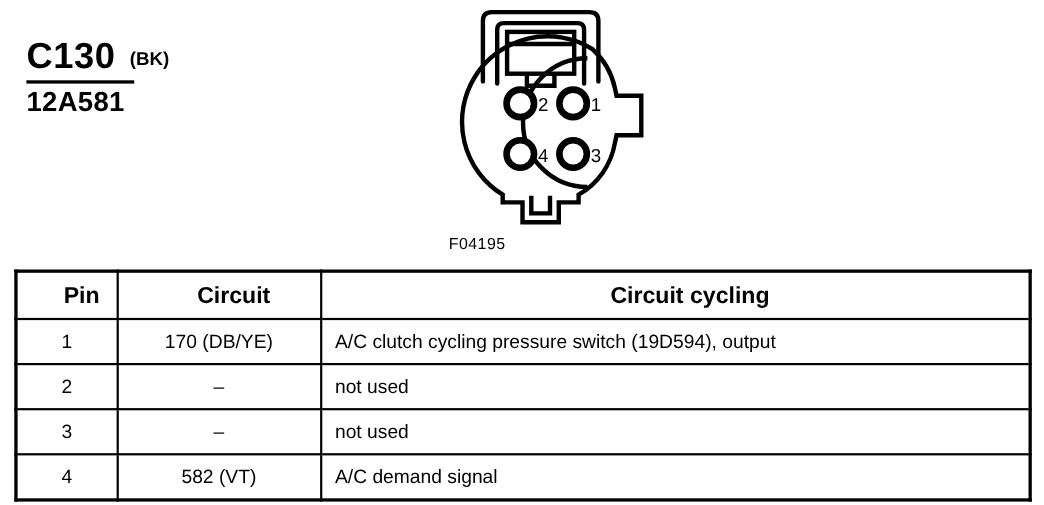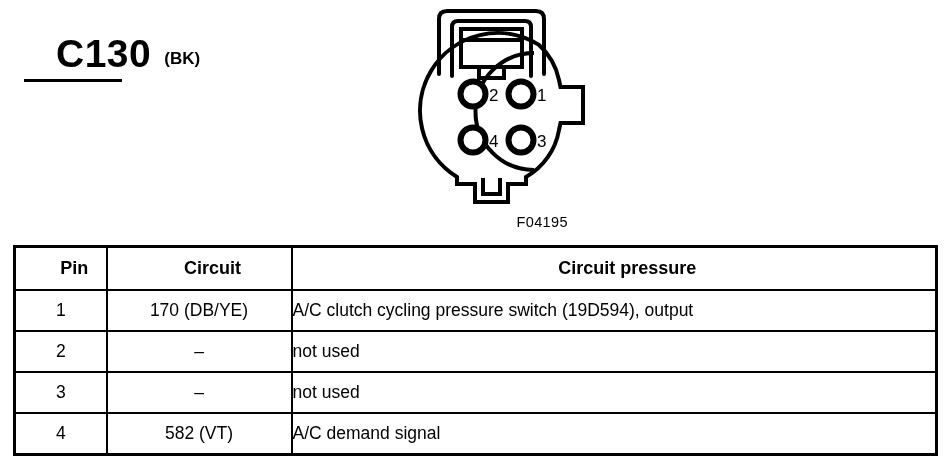--- a/index.html
+++ b/index.html
@@ -22,25 +22,24 @@
     left: 24px;
     top: 34px;
     width: 250px;
   }
   .conn-line {
     display: flex;
     align-items: baseline;
     gap: 13px;
   }
   #connector-id {
-    font-size: 39px;
+    font-size: 33px;
     font-weight: bold;
     letter-spacing: 0.5px;
     line-height: 1;
-    margin-left: 32px;
   }
   #connector-color {
     font-size: 17px;
     font-weight: bold;
     line-height: 1;
     position: relative;
     top: -3px;
   }
   #id-rule {
     width: 98px;
@@ -72,21 +71,21 @@
   #connector-svg {
     position: absolute;
     left: 0;
     top: 0;
   }
   #connector-code {
     position: absolute;
     left: 0;
     top: 212px;
     width: 160px;
-    text-align: right;
+    text-align: left;
     font-size: 14.5px;
     letter-spacing: 0.4px;
   }
   .pin-label {
     font-family: "Liberation Sans", sans-serif;
     font-size: 17px;
     fill: #000;
   }
 
   
@@ -105,49 +104,51 @@
   #pin-table th,
   #pin-table td {
     border: 2px solid #000;
     height: 39px;
     padding: 0;
     font-size: 17.5px;
     font-weight: normal;
   }
   #pin-table thead th {
     font-weight: bold;
-    font-size: 18px;
+    font-size: 21px;
     height: 41px;
     text-align: center;
     padding-left: 27px;
   }
   #pin-table td.cell-pin,
   #pin-table td.cell-circuit {
     text-align: center;
   }
   #pin-table td.cell-function {
     text-align: left;
+    padding-left: 12px;
   }
   #pin-table thead th.head-function {
     text-align: center;
   }
   
   #pin-table {
     border: 3px solid #000;
   }
 </style>
 </head>
 <body>
 
 <div id="id-block">
   <div class="conn-line">
     <span id="connector-id">C130</span>
     <span id="connector-color">(BK)</span>
   </div>
   <div id="id-rule"></div>
+  <div id="part-number">12A581</div>
 </div>
 
 <div id="connector-figure">
   <svg id="connector-svg" width="210" height="215" viewBox="0 0 210 215">
 
     <g fill="none" stroke="#000" stroke-width="4" stroke-linejoin="round" stroke-linecap="round">
 
       <path d="M 31 72
                L 31 17
                Q 31 9 39 9
@@ -213,21 +214,21 @@
 <table id="pin-table">
   <colgroup>
     <col class="c-pin">
     <col class="c-circuit">
     <col class="c-function">
   </colgroup>
   <thead>
     <tr>
       <th>Pin</th>
       <th>Circuit</th>
-      <th class="head-function">Circuit pressure</th>
+      <th class="head-function">Circuit cycling</th>
     </tr>
   </thead>
   <tbody>
     <tr>
       <td class="cell-pin">1</td>
       <td class="cell-circuit">170 (DB/YE)</td>
       <td class="cell-function">A/C clutch cycling pressure switch (19D594), output</td>
     </tr>
     <tr>
       <td class="cell-pin">2</td>

